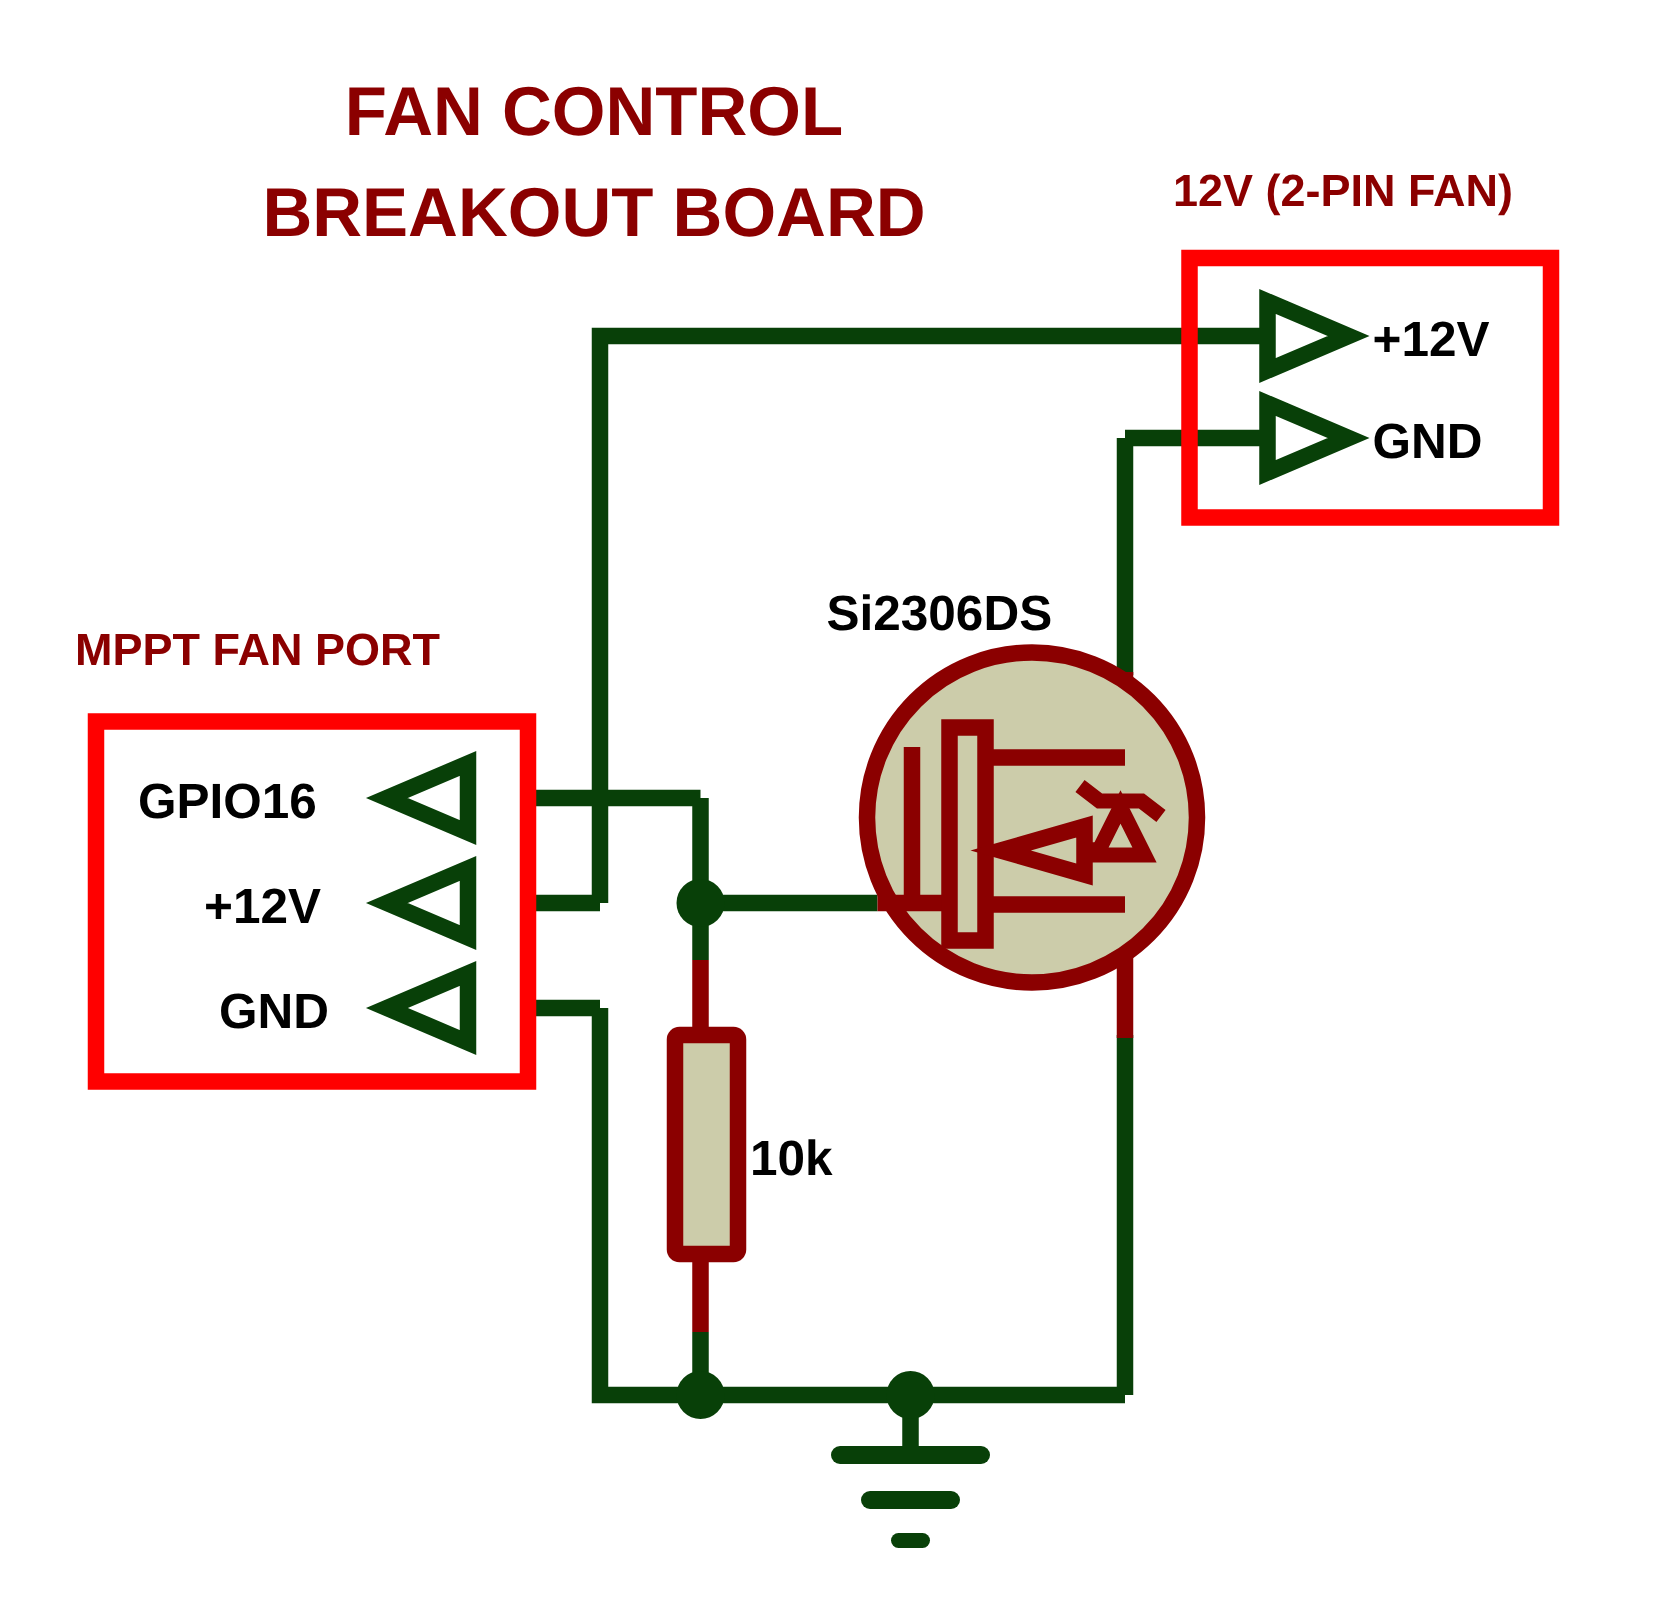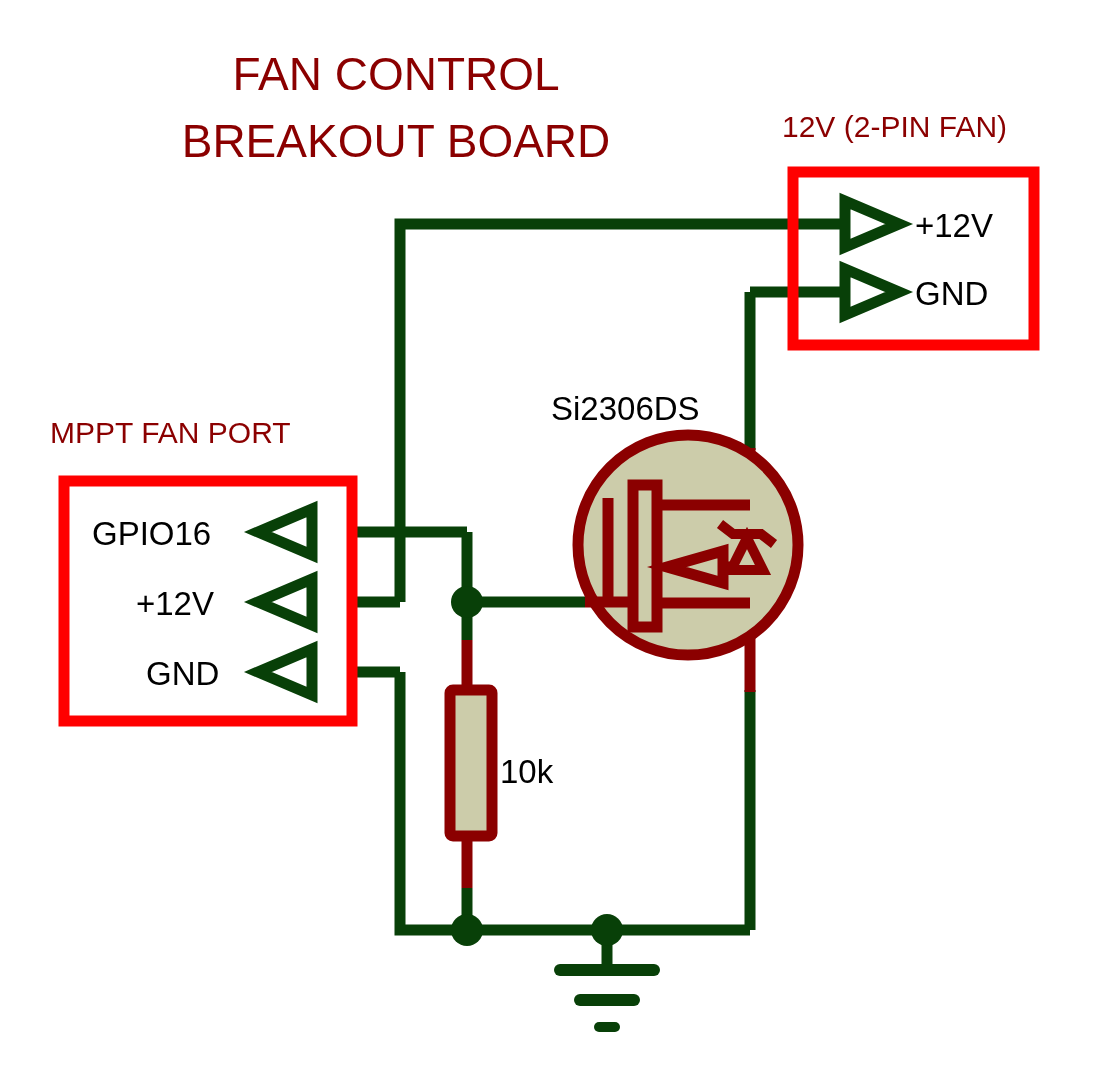--- a/index.html
+++ b/index.html
@@ -12,20 +12,21 @@
     width: 1118px;
     height: 1080px;
     font-family: "Liberation Sans", sans-serif;
     overflow: hidden;
   }
   #schematic-root {
     position: relative;
     width: 1118px;
     height: 1080px;
     background: #15803d;
+    font-weight: bold;
   }
   svg.schematic-canvas {
     display: block;
     width: 1118px;
     height: 1080px;
   }
   text {
     font-family: "Liberation Sans", sans-serif;
     white-space: pre;
   }

